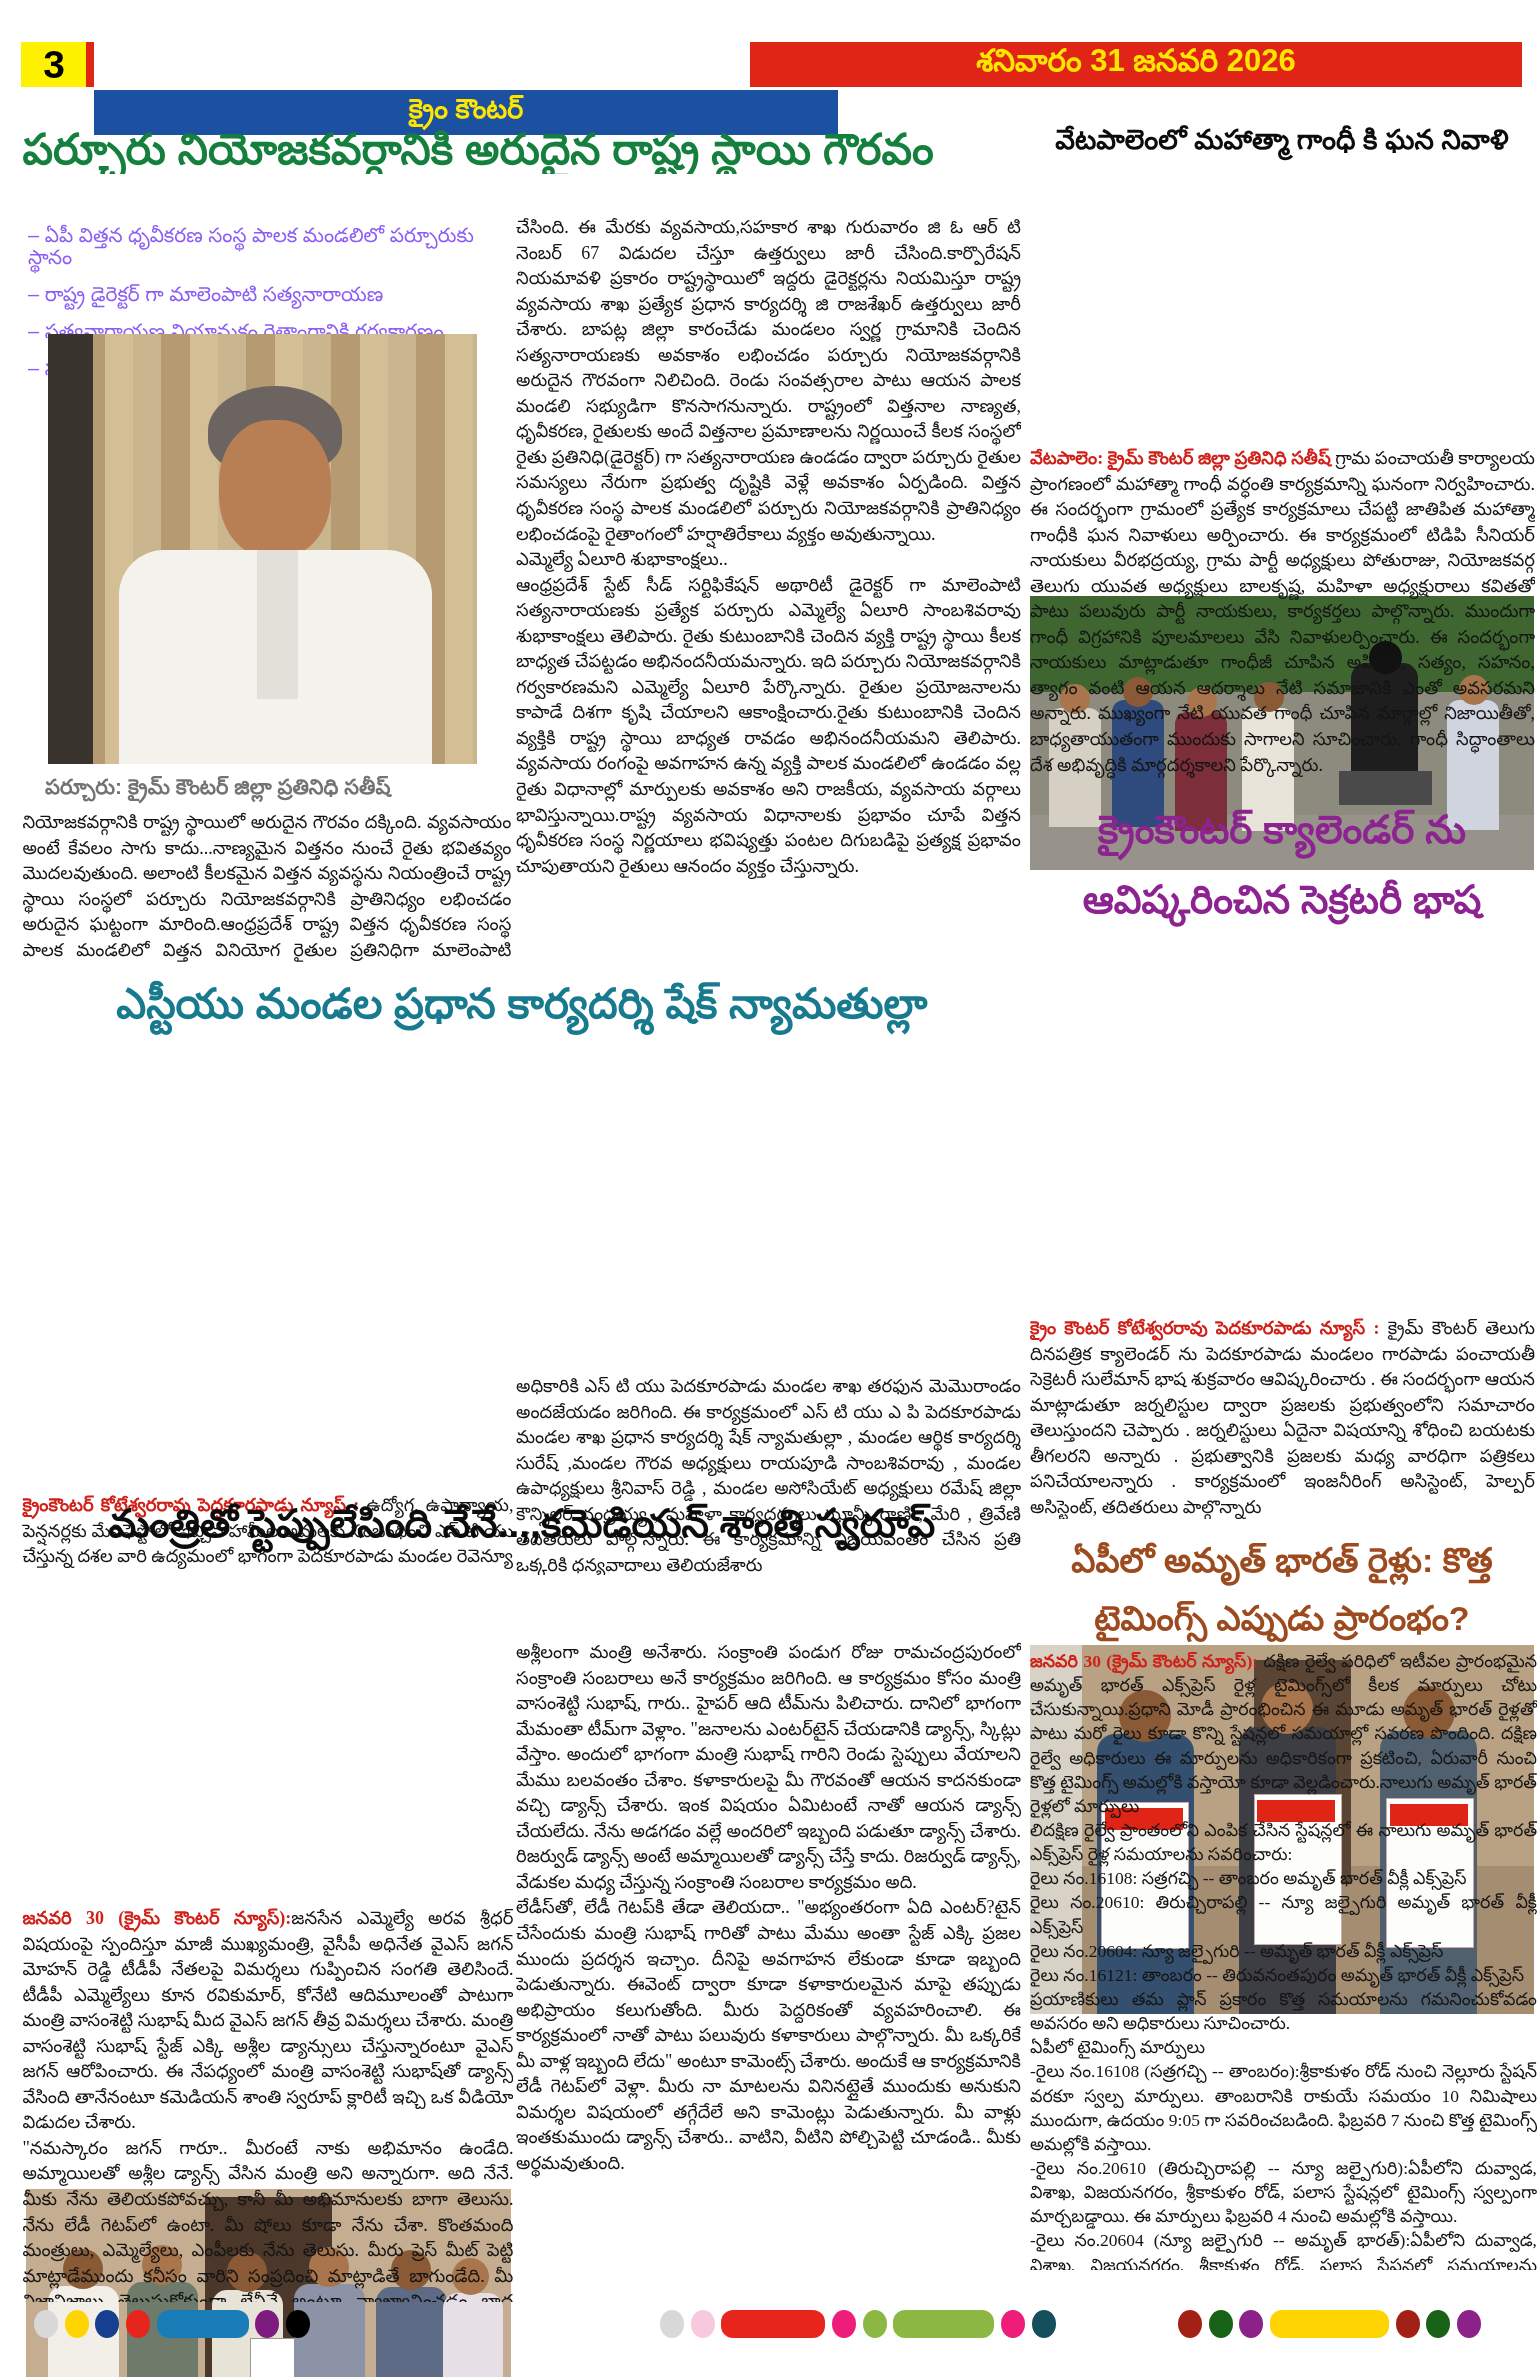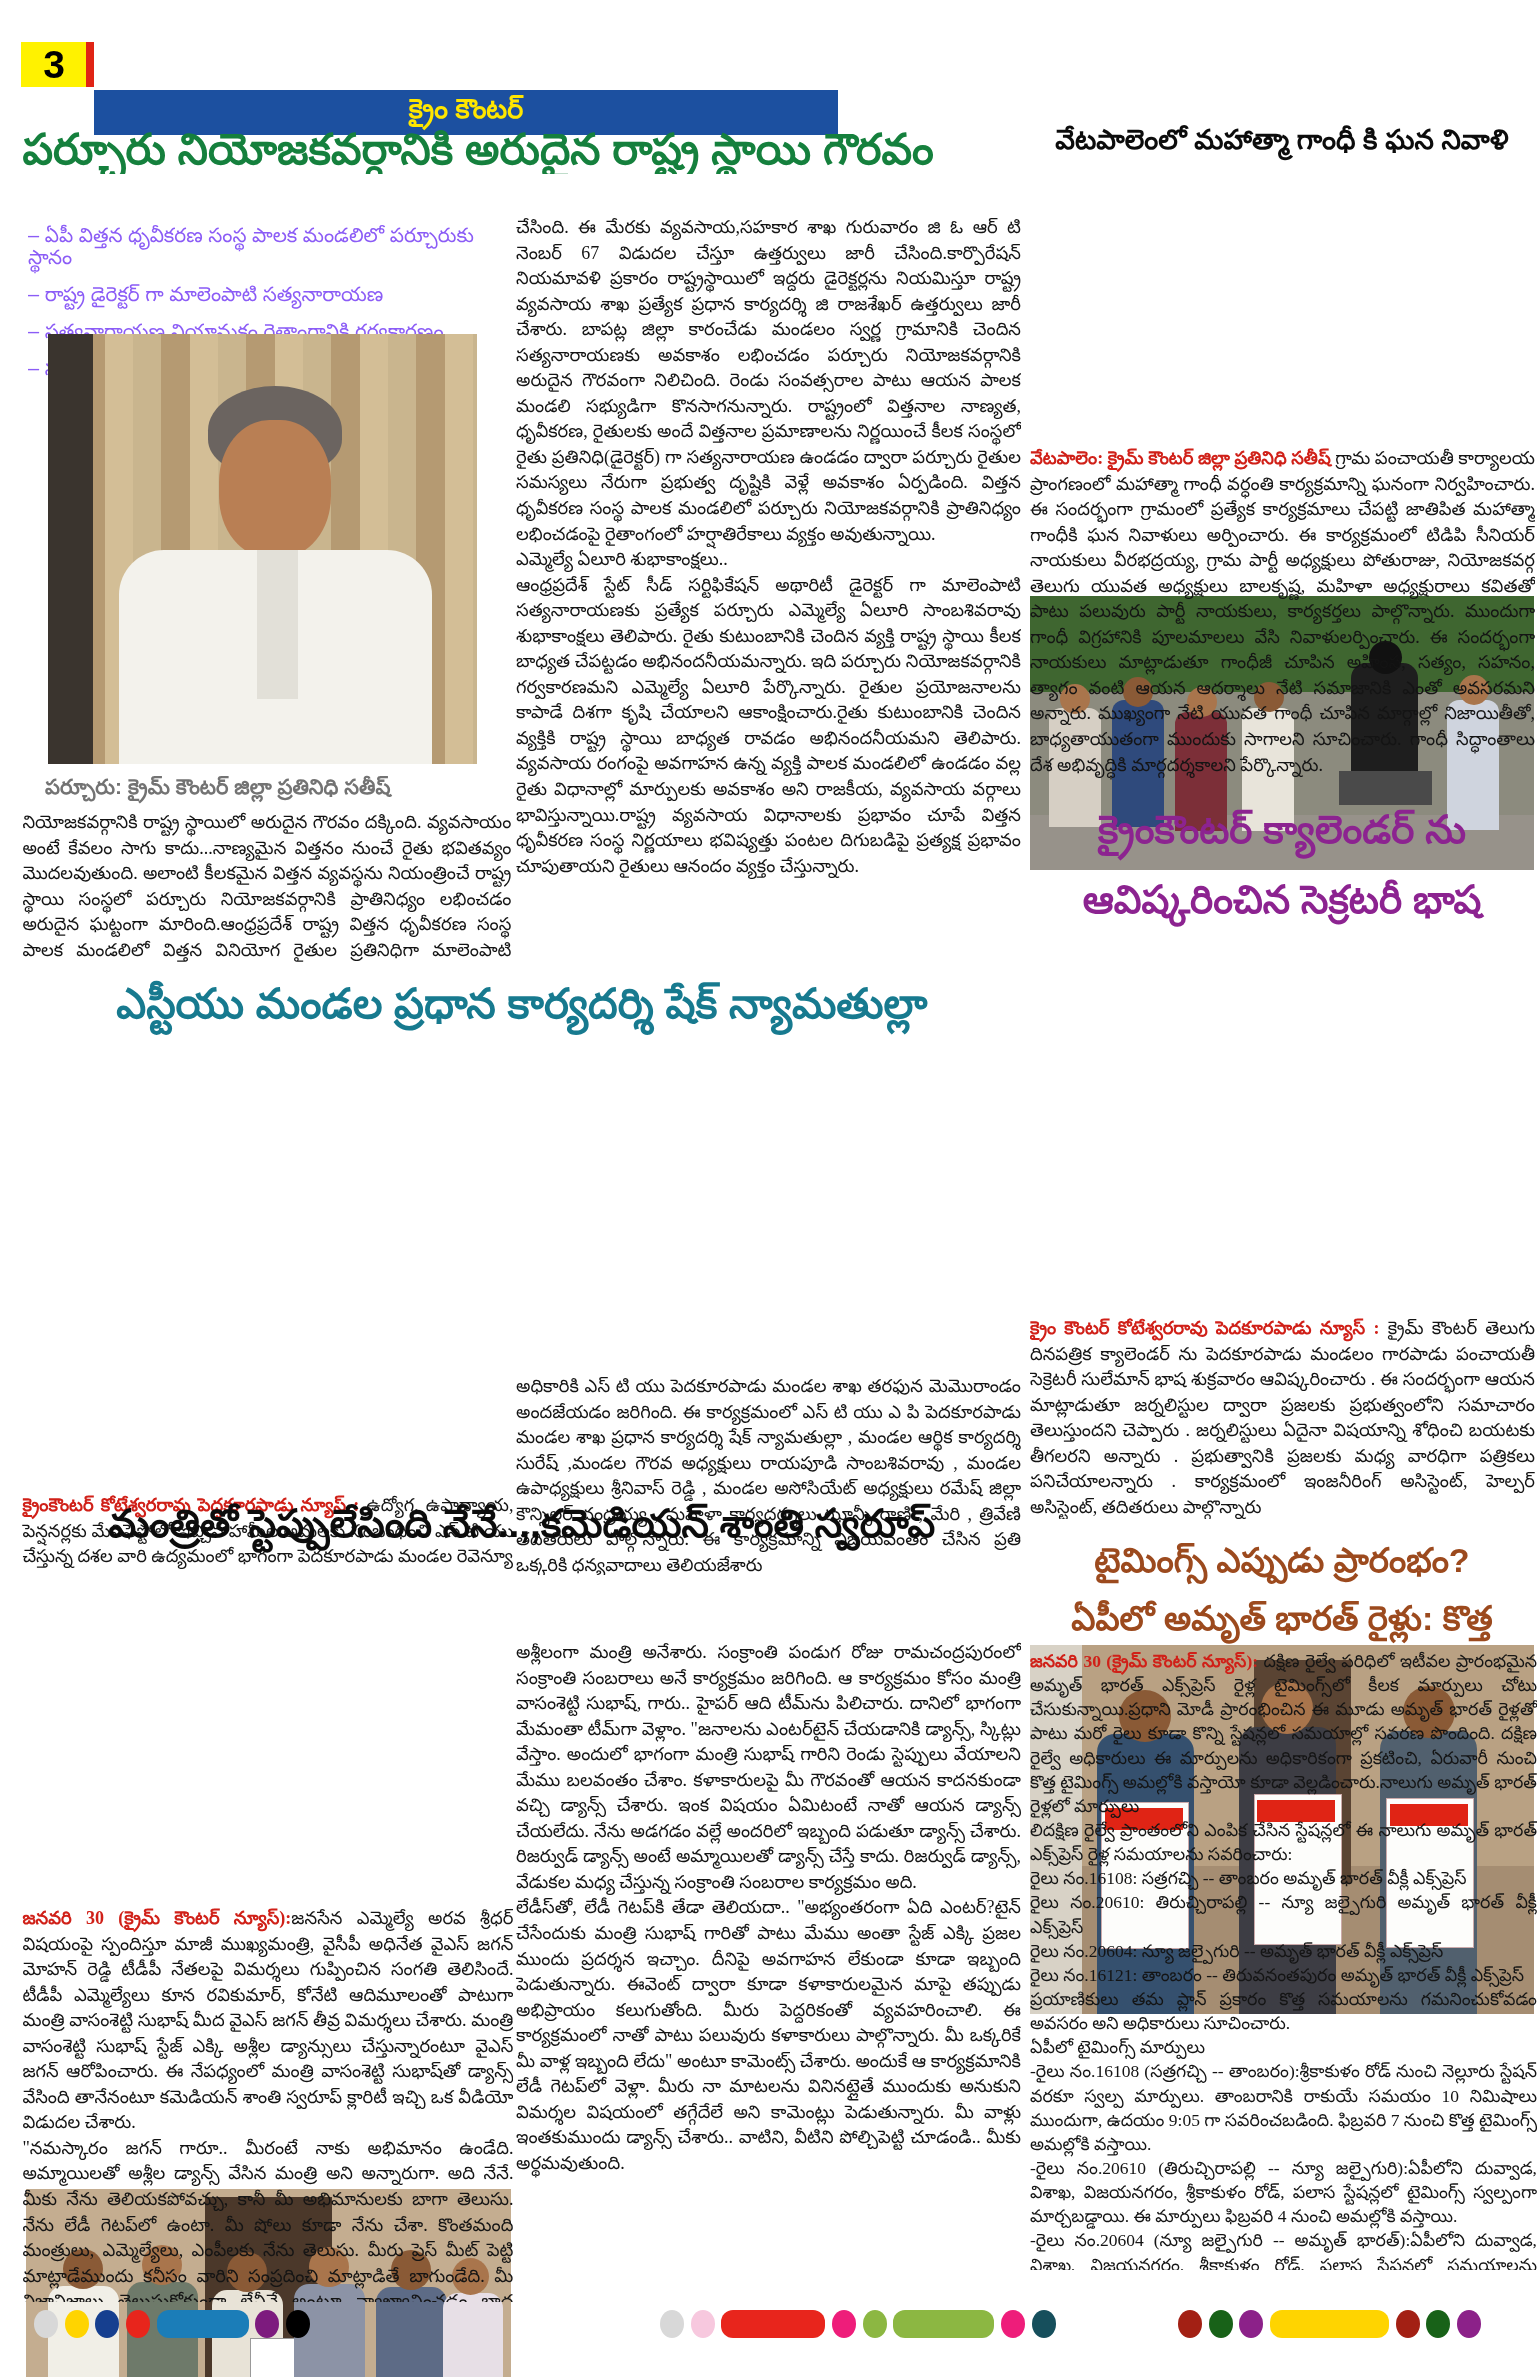--- a/index.html
+++ b/index.html
@@ -43,20 +43,21 @@
   .dotshape{display:inline-block;height:28px;}
 </style>
 </head>
 <body>
 
 <div id="page">
 
   <div class="abs pagenum" style="left:21px;top:42px;width:66px;height:45px;">3</div>
   <div class="abs sliver" style="left:86px;top:42px;width:7.5px;height:45px;"></div>
   <div class="abs bar bar-blue" style="left:94px;top:42px;width:744px;height:45px;margin-top:48px;">క్రైం కౌంటర్</div>
+  <div class="abs bar bar-red" style="left:750px;top:42px;width:772px;height:45px;">శనివారం 31 జనవరి 2026</div>
 
   <div class="abs hl-main" style="left:22.4px;top:125px;width:999px;">పర్చూరు నియోజకవర్గానికి అరుదైన రాష్ట్ర స్థాయి గౌరవం</div>
 
   <div class="abs bullets" style="left:28px;top:224px;width:483px;">
     <div>–  ఏపీ విత్తన ధృవీకరణ సంస్థ పాలక మండలిలో పర్చూరుకు స్థానం</div>
     <div>–  రాష్ట్ర డైరెక్టర్ గా మాలెంపాటి సత్యనారాయణ</div>
     <div>–  సత్యనారాయణ నియామకం రైతాంగానికి గర్వకారణం</div>
     <div>–  సత్యనారాయణకు ఎమ్మెల్యే ఏలూరి అభినందనలు</div>
   </div>
 
@@ -150,22 +151,22 @@
 
   <div class="abs hl-black" style="left:22.4px;top:1502px;width:999px;">మంత్రితో స్టెప్పులేసింది నేనే..,,కమెడియన్ శాంతి స్వరూప్</div>
 
   <p class="abs body-txt" style="left:22.4px;top:1906px;width:491px;height:396px;margin:0;"><span class="lead-red">జనవరి 30 (క్రైమ్ కౌంటర్ న్యూస్):</span><span>జనసేన ఎమ్మెల్యే అరవ శ్రీధర్ విషయంపై స్పందిస్తూ మాజీ ముఖ్యమంత్రి, వైసీపీ అధినేత వైఎస్ జగన్ మోహన్ రెడ్డి టీడీపీ నేతలపై విమర్శలు గుప్పించిన సంగతి తెలిసిందే. టీడీపీ ఎమ్మెల్యేలు కూన రవికుమార్, కోనేటి ఆదిమూలంతో పాటుగా మంత్రి వాసంశెట్టి సుభాష్ మీద వైఎస్ జగన్ తీవ్ర విమర్శలు చేశారు. మంత్రి వాసంశెట్టి సుభాష్ స్టేజ్ ఎక్కి అశ్లీల డ్యాన్సులు చేస్తున్నారంటూ వైఎస్ జగన్ ఆరోపించారు. ఈ నేపధ్యంలో మంత్రి వాసంశెట్టి సుభాష్‌తో డ్యాన్స్ వేసింది తానేనంటూ కమెడియన్ శాంతి స్వరూప్ క్లారిటీ ఇచ్చి ఒక వీడియో విడుదల చేశారు.
 "నమస్కారం జగన్ గారూ.. మీరంటే నాకు అభిమానం ఉండేది. అమ్మాయిలతో అశ్లీల డ్యాన్స్ వేసిన మంత్రి అని అన్నారుగా. అది నేనే. మీకు నేను తెలియకపోవచ్చు, కానీ మీ అభిమానులకు బాగా తెలుసు. నేను లేడీ గెటప్‌లో ఉంటా. మీ షోలు కూడా నేను చేశా. కొంతమంది మంత్రులు, ఎమ్మెల్యేలు, ఎంపీలకు నేను తెలుసు. మీరు ప్రెస్ మీట్ పెట్టి మాట్లాడేముందు కనీసం వారిని సంప్రదించి మాట్లాడితే బాగుండేది. మీ నిజానిజాలు తెలుసుకోకుండా లేనీవే అంటూ వ్యాఖ్యానించడం బాధ కలిగించిందన్నారు.</span></p>
 
   <div class="abs body-txt" style="left:516px;top:1640px;width:505px;height:661px;">అశ్లీలంగా మంత్రి అనేశారు. సంక్రాంతి పండుగ రోజు రామచంద్రపురంలో సంక్రాంతి సంబరాలు అనే కార్యక్రమం జరిగింది. ఆ కార్యక్రమం కోసం మంత్రి వాసంశెట్టి సుభాష్, గారు.. హైపర్ ఆది టీమ్‌ను పిలిచారు. దానిలో భాగంగా మేమంతా టీమ్‌గా వెళ్లాం. "జనాలను ఎంటర్‌టైన్ చేయడానికి డ్యాన్స్, స్కిట్లు వేస్తాం. అందులో భాగంగా మంత్రి సుభాష్ గారిని రెండు స్టెప్పులు వేయాలని మేము బలవంతం చేశాం. కళాకారులపై మీ గౌరవంతో ఆయన కాదనకుండా వచ్చి డ్యాన్స్ చేశారు. ఇంక విషయం ఏమిటంటే నాతో ఆయన డ్యాన్స్ చేయలేదు. నేను అడగడం వల్లే అందరిలో ఇబ్బంది పడుతూ డ్యాన్స్ చేశారు. రిజర్వుడ్ డ్యాన్స్ అంటే అమ్మాయిలతో డ్యాన్స్ చేస్తే కాదు. రిజర్వుడ్ డ్యాన్స్, వేడుకల మధ్య చేస్తున్న సంక్రాంతి సంబరాల కార్యక్రమం అది.
 లేడీస్‌తో, లేడీ గెటప్‌కి తేడా తెలియదా.. "అభ్యంతరంగా ఏది ఎంటర్?టైన్ చేసేందుకు మంత్రి సుభాష్ గారితో పాటు మేము అంతా స్టేజ్ ఎక్కి ప్రజల ముందు ప్రదర్శన ఇచ్చాం. దీనిపై అవగాహన లేకుండా కూడా ఇబ్బంది పెడుతున్నారు. ఈవెంట్ ద్వారా కూడా కళాకారులమైన మాపై తప్పుడు అభిప్రాయం కలుగుతోంది. మీరు పెద్దరికంతో వ్యవహరించాలి. ఈ కార్యక్రమంలో నాతో పాటు పలువురు కళాకారులు పాల్గొన్నారు. మీ ఒక్కరికే మీ వాళ్ల ఇబ్బంది లేదు" అంటూ కామెంట్స్ చేశారు. అందుకే ఆ కార్యక్రమానికి లేడీ గెటప్‌లో వెళ్లా. మీరు నా మాటలను వినినట్లైతే ముందుకు అనుకుని విమర్శల విషయంలో తగ్గేదేలే అని కామెంట్లు పెడుతున్నారు. మీ వాళ్లు ఇంతకుముందు డ్యాన్స్ చేశారు.. వాటిని, వీటిని పోల్చిపెట్టి చూడండి.. మీకు అర్థమవుతుంది. </div>
 
   <div class="abs hl-brown" style="left:1030px;top:1532px;width:504px;">
+    <div>ఏపీలో అమృత్ భారత్ రైళ్లు: కొత్త</div>
     <div>టైమింగ్స్ ఎప్పుడు ప్రారంభం?</div>
-    <div>ఏపీలో అమృత్ భారత్ రైళ్లు: కొత్త</div>
   </div>
 
   <p class="abs body-txt" style="left:1030px;top:1649px;width:507px;height:621px;margin:0;font-size:17.5px;line-height:1.38;"><span class="lead-red">జనవరి 30 (క్రైమ్ కౌంటర్ న్యూస్):</span><span> దక్షిణ రైల్వే పరిధిలో ఇటీవల ప్రారంభమైన అమృత్ భారత్ ఎక్స్‌ప్రెస్ రైళ్ల టైమింగ్స్‌లో కీలక మార్పులు చోటు చేసుకున్నాయి.ప్రధాని మోడీ ప్రారంభించిన ఈ మూడు అమృత్ భారత్ రైళ్లతో పాటు మరో రైలు కూడా కొన్ని స్టేషన్లలో సమయాల్లో సవరణ పొందింది. దక్షిణ రైల్వే అధికారులు ఈ మార్పులను అధికారికంగా ప్రకటించి, ఏరువారీ నుంచి కొత్త టైమింగ్స్ అమల్లోకి వస్తాయో కూడా వెల్లడించారు.నాలుగు అమృత్ భారత్ రైళ్లలో మార్పులు
 లిదక్షిణ రైల్వే ప్రాంతంలోని ఎంపిక చేసిన స్టేషన్లలో ఈ నాలుగు అమృత్ భారత్ ఎక్స్‌ప్రెస్ రైళ్ల సమయాలను సవరించారు:
 రైలు నం.16108: సత్రగచ్చి -- తాంబరం అమృత్ భారత్ వీక్లీ ఎక్స్‌ప్రెస్
 రైలు నం.20610: తిరుచ్చిరాపల్లి -- న్యూ జల్పైగురి అమృత్ భారత్ వీక్లీ ఎక్స్‌ప్రెస్
 రైలు నం.20604: న్యూ జల్పైగురి -- అమృత్ భారత్ వీక్లీ ఎక్స్‌ప్రెస్
 రైలు నం.16121: తాంబరం -- తిరువనంతపురం అమృత్ భారత్ వీక్లీ ఎక్స్‌ప్రెస్
 ప్రయాణికులు తమ ప్లాన్ ప్రకారం కొత్త సమయాలను గమనించుకోవడం అవసరం అని అధికారులు సూచించారు.
 ఏపీలో టైమింగ్స్ మార్పులు

